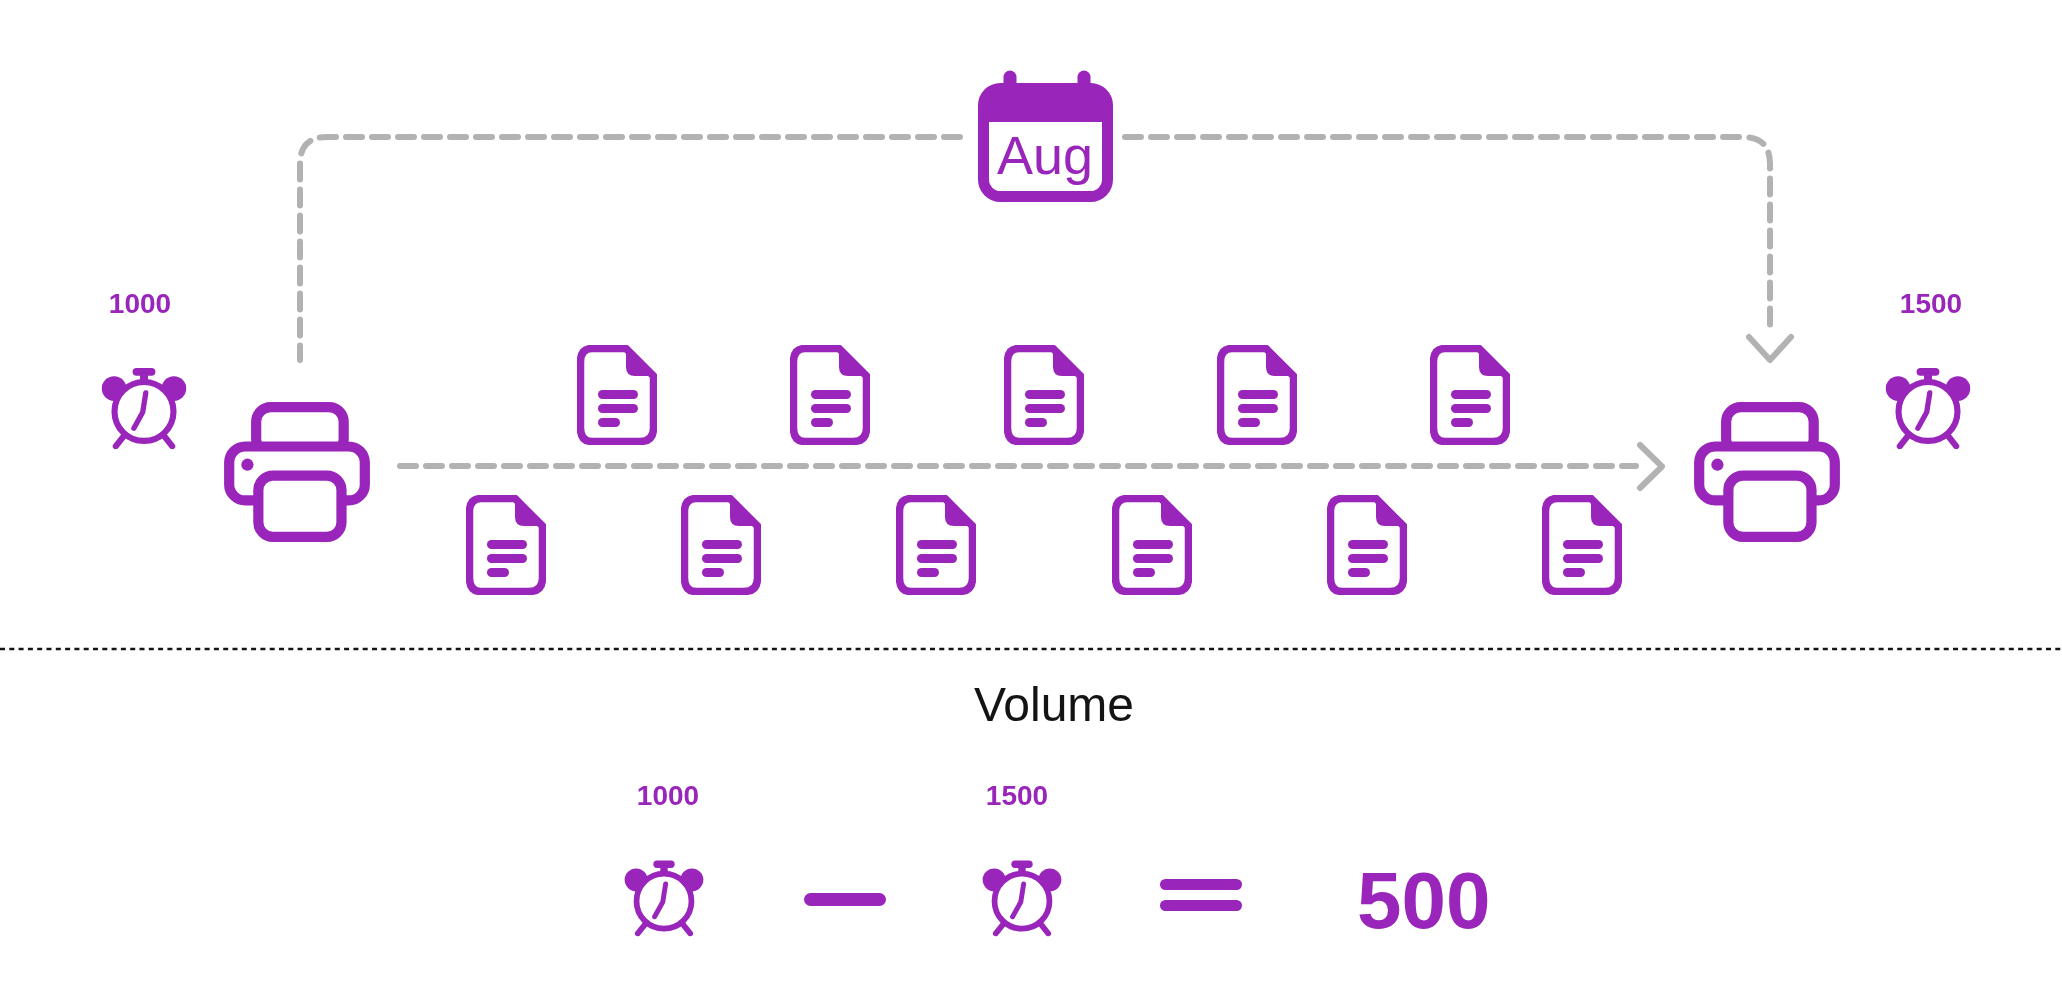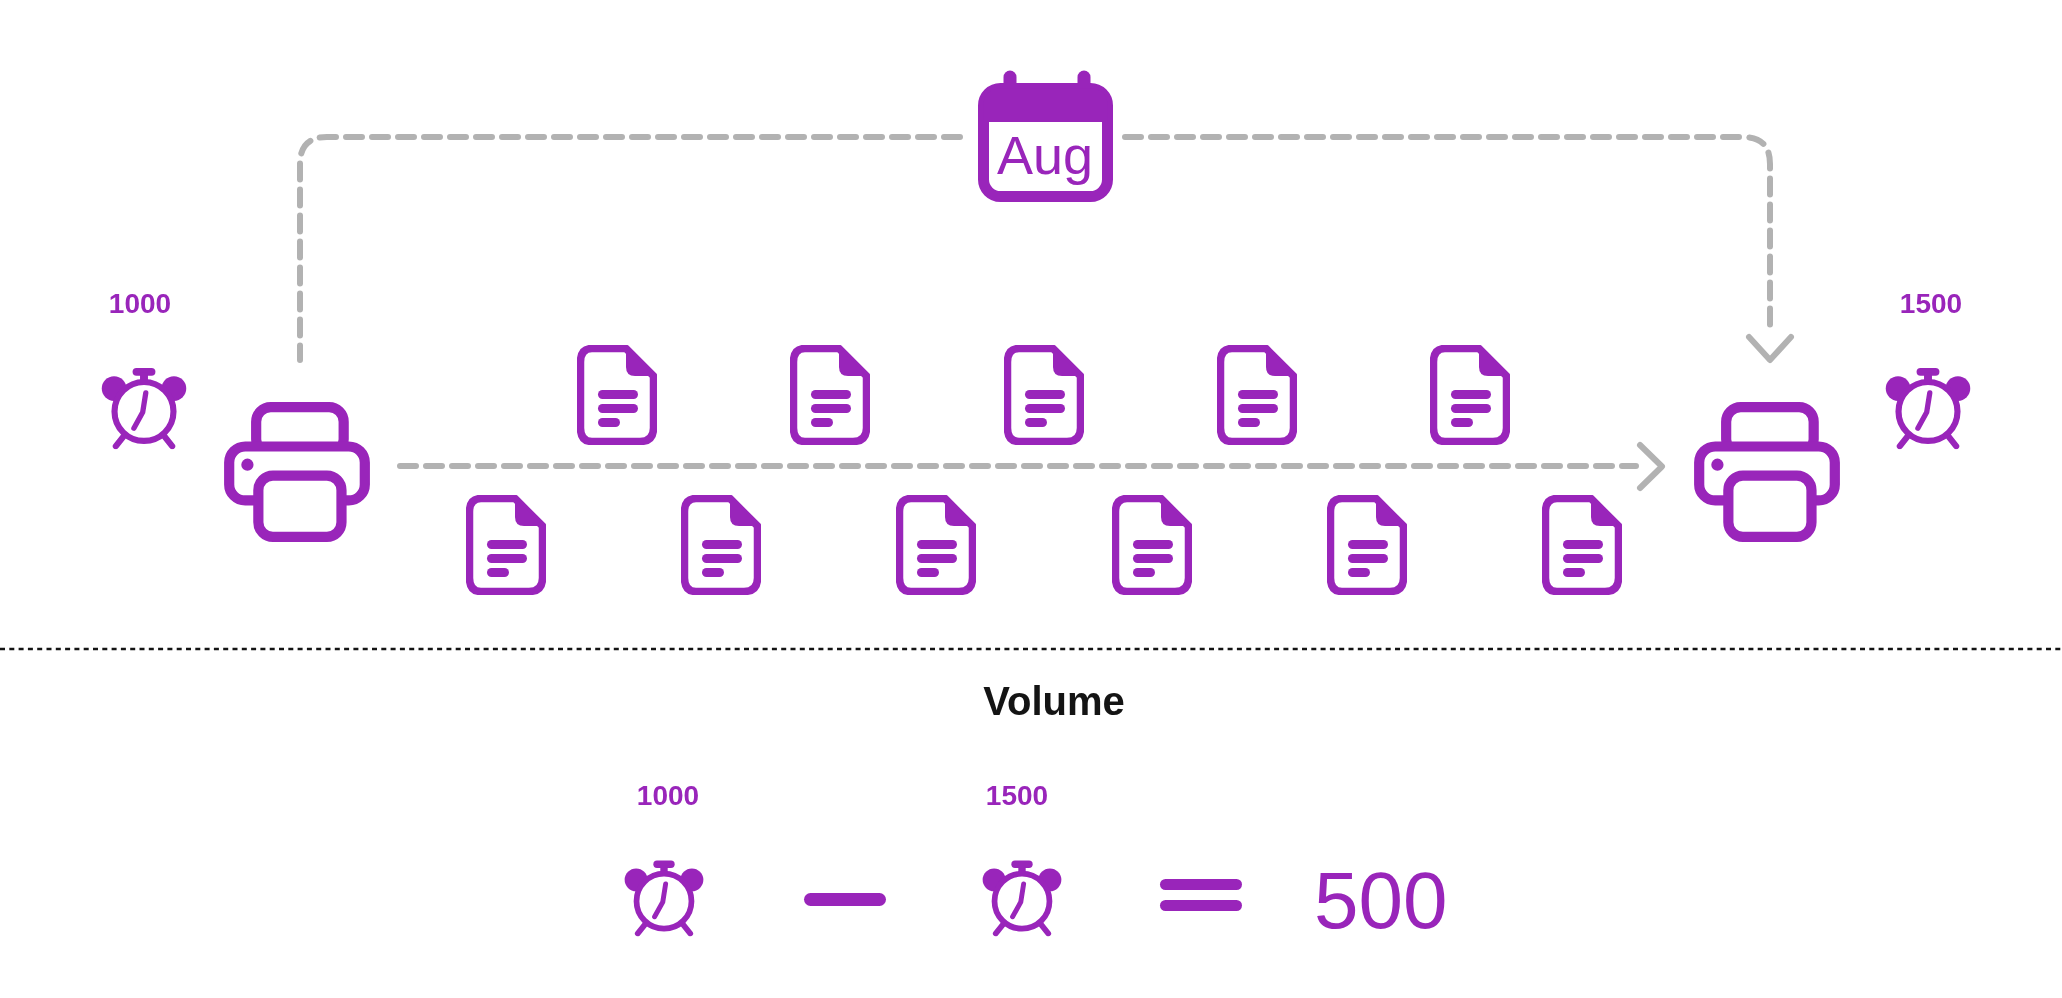--- a/index.html
+++ b/index.html
@@ -24,42 +24,43 @@
     transform:translateX(-50%);
     font-size:28px;font-weight:700;
     color:var(--accent);
     letter-spacing:0px;
     white-space:nowrap;
     line-height:1;
   }
   .volume-title{
     position:absolute;
     transform:translateX(-50%);
-    font-size:40px;font-weight:700;
+    font-size:48px;font-weight:400;
     color:var(--text);
     line-height:1;
     white-space:nowrap;
   }
   .minus-bar{
     position:absolute;
     width:82px;height:13px;border-radius:7px;
     background:var(--accent);
   }
   .equals-sign{position:absolute;width:82px;height:33px;}
   .equals-sign .bar{
     position:absolute;left:0;width:82px;height:11px;border-radius:5.5px;
     background:var(--accent);
   }
   .equals-sign .bar.b2{top:21px;}
   .result-label{
     position:absolute;
-    font-size:80px;font-weight:400;
+    font-size:80px;font-weight:700;
     color:var(--accent);
     line-height:1;
     white-space:nowrap;
+    margin-left:43px;
   }
   .cal-text{
     font-family:"Liberation Sans","DejaVu Sans",sans-serif;
     font-weight:400;
   }
 </style>
 </head>
 <body>
 
 <svg width="0" height="0" style="position:absolute" aria-hidden="true">

